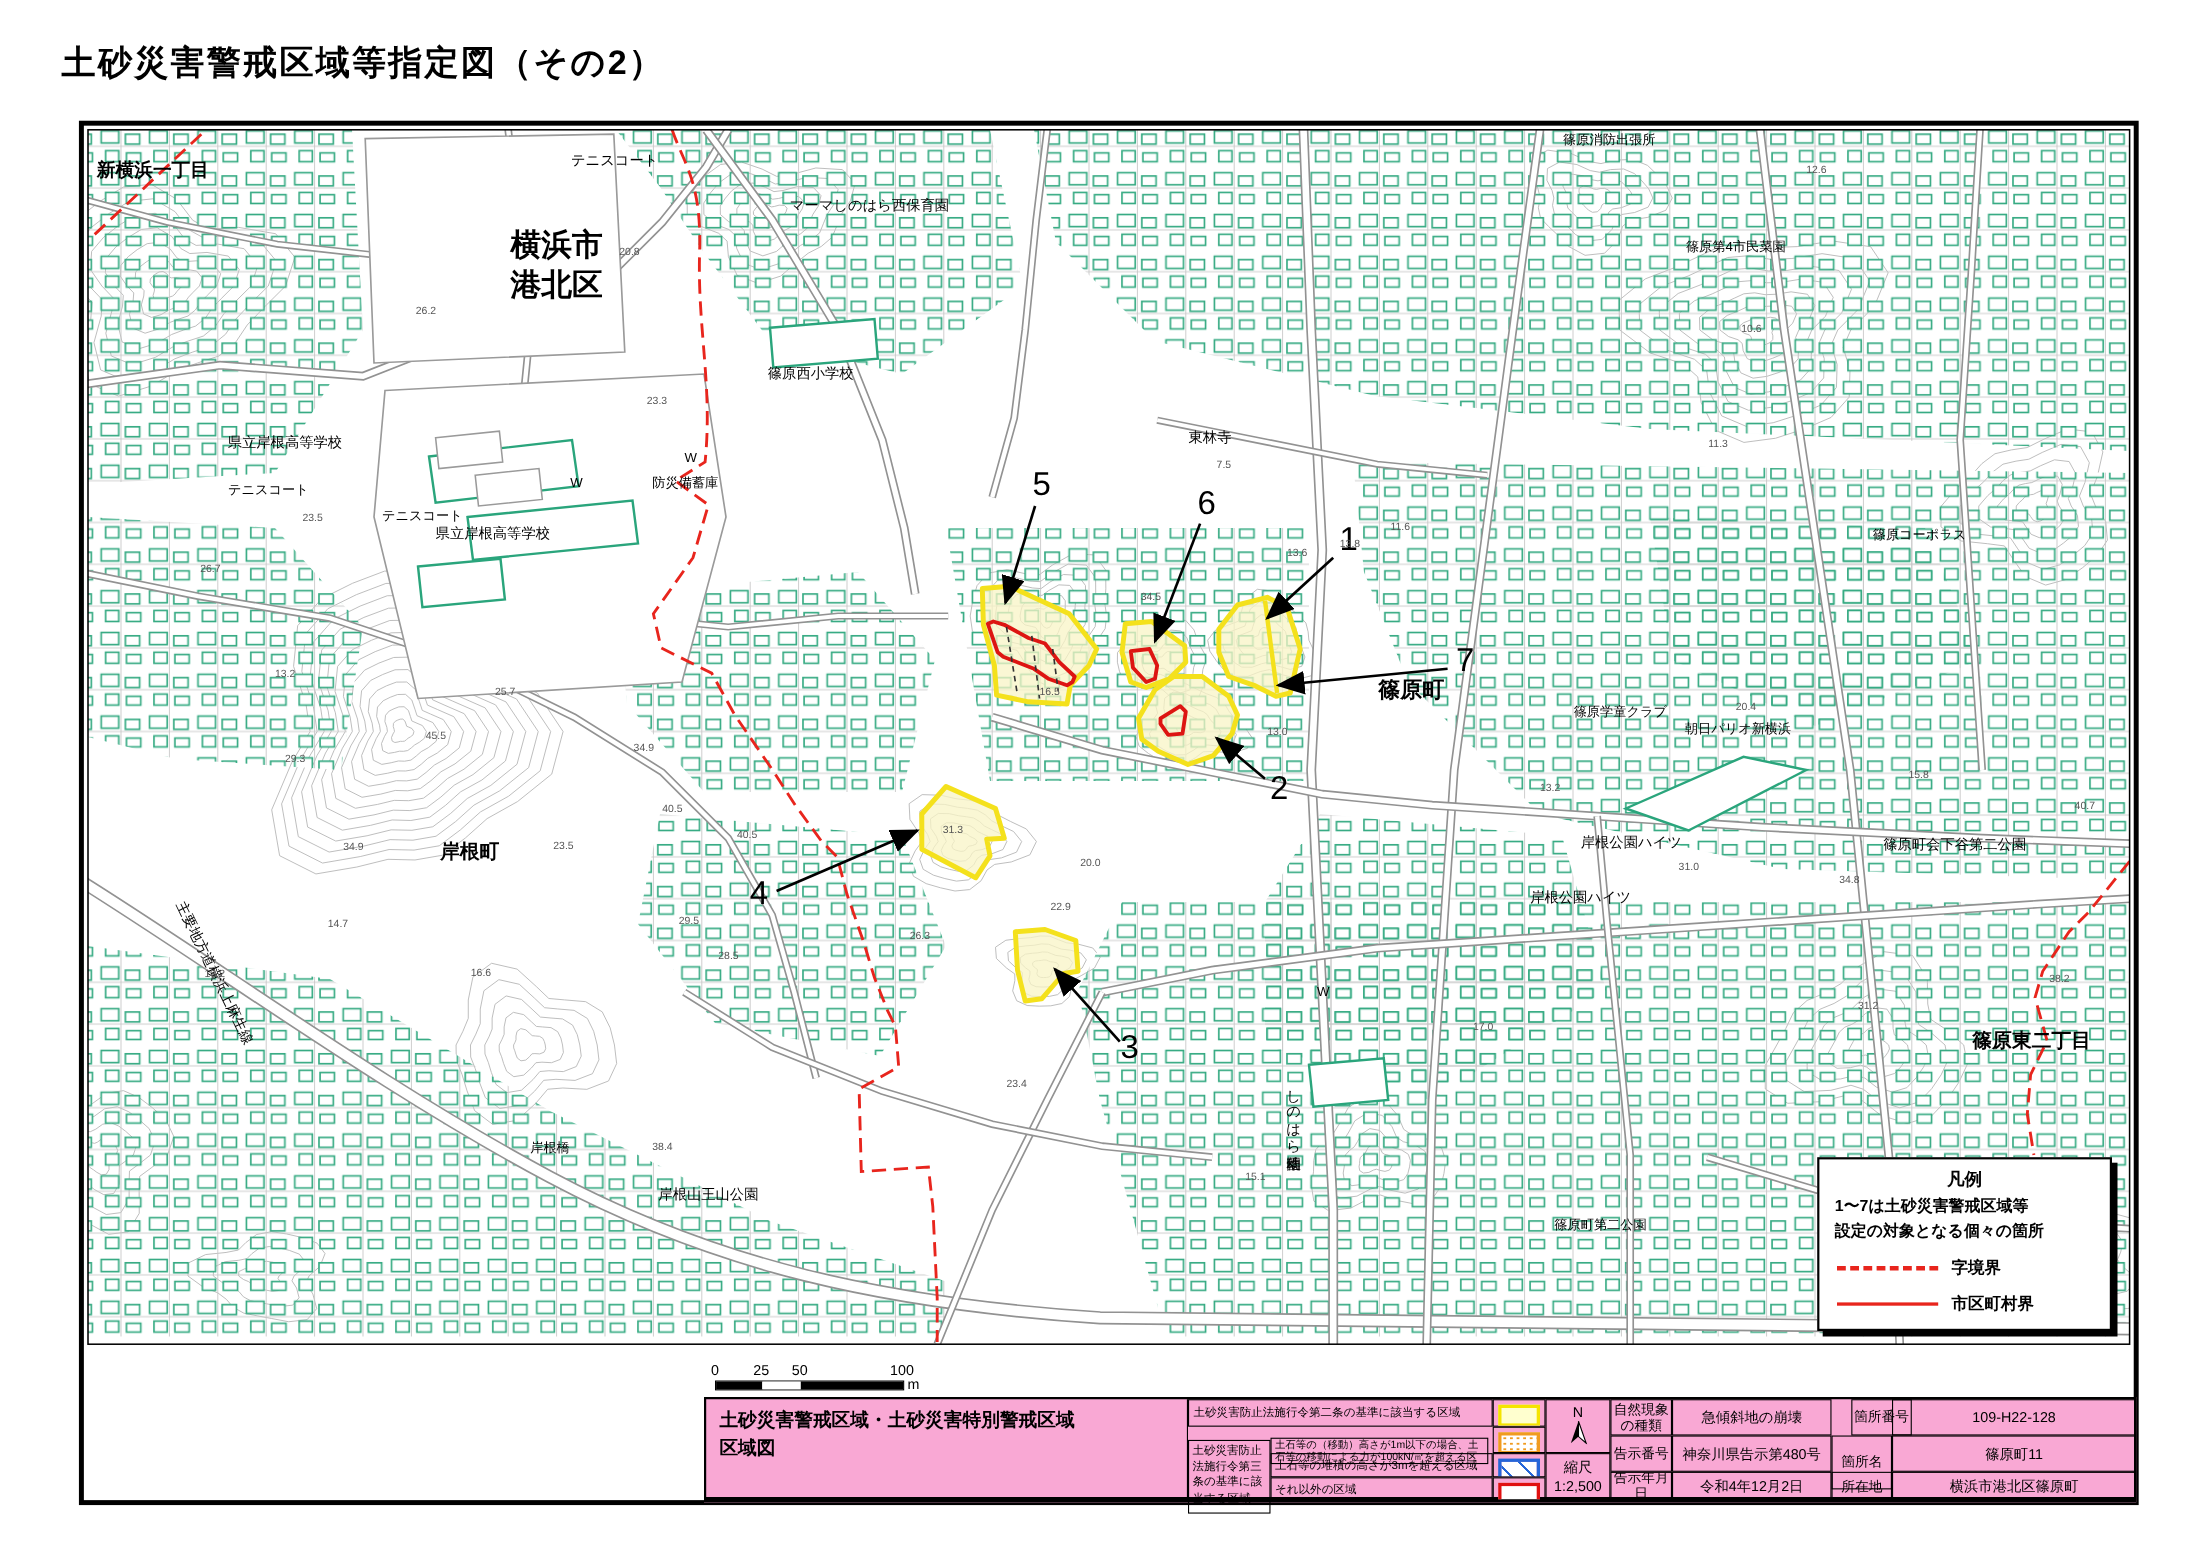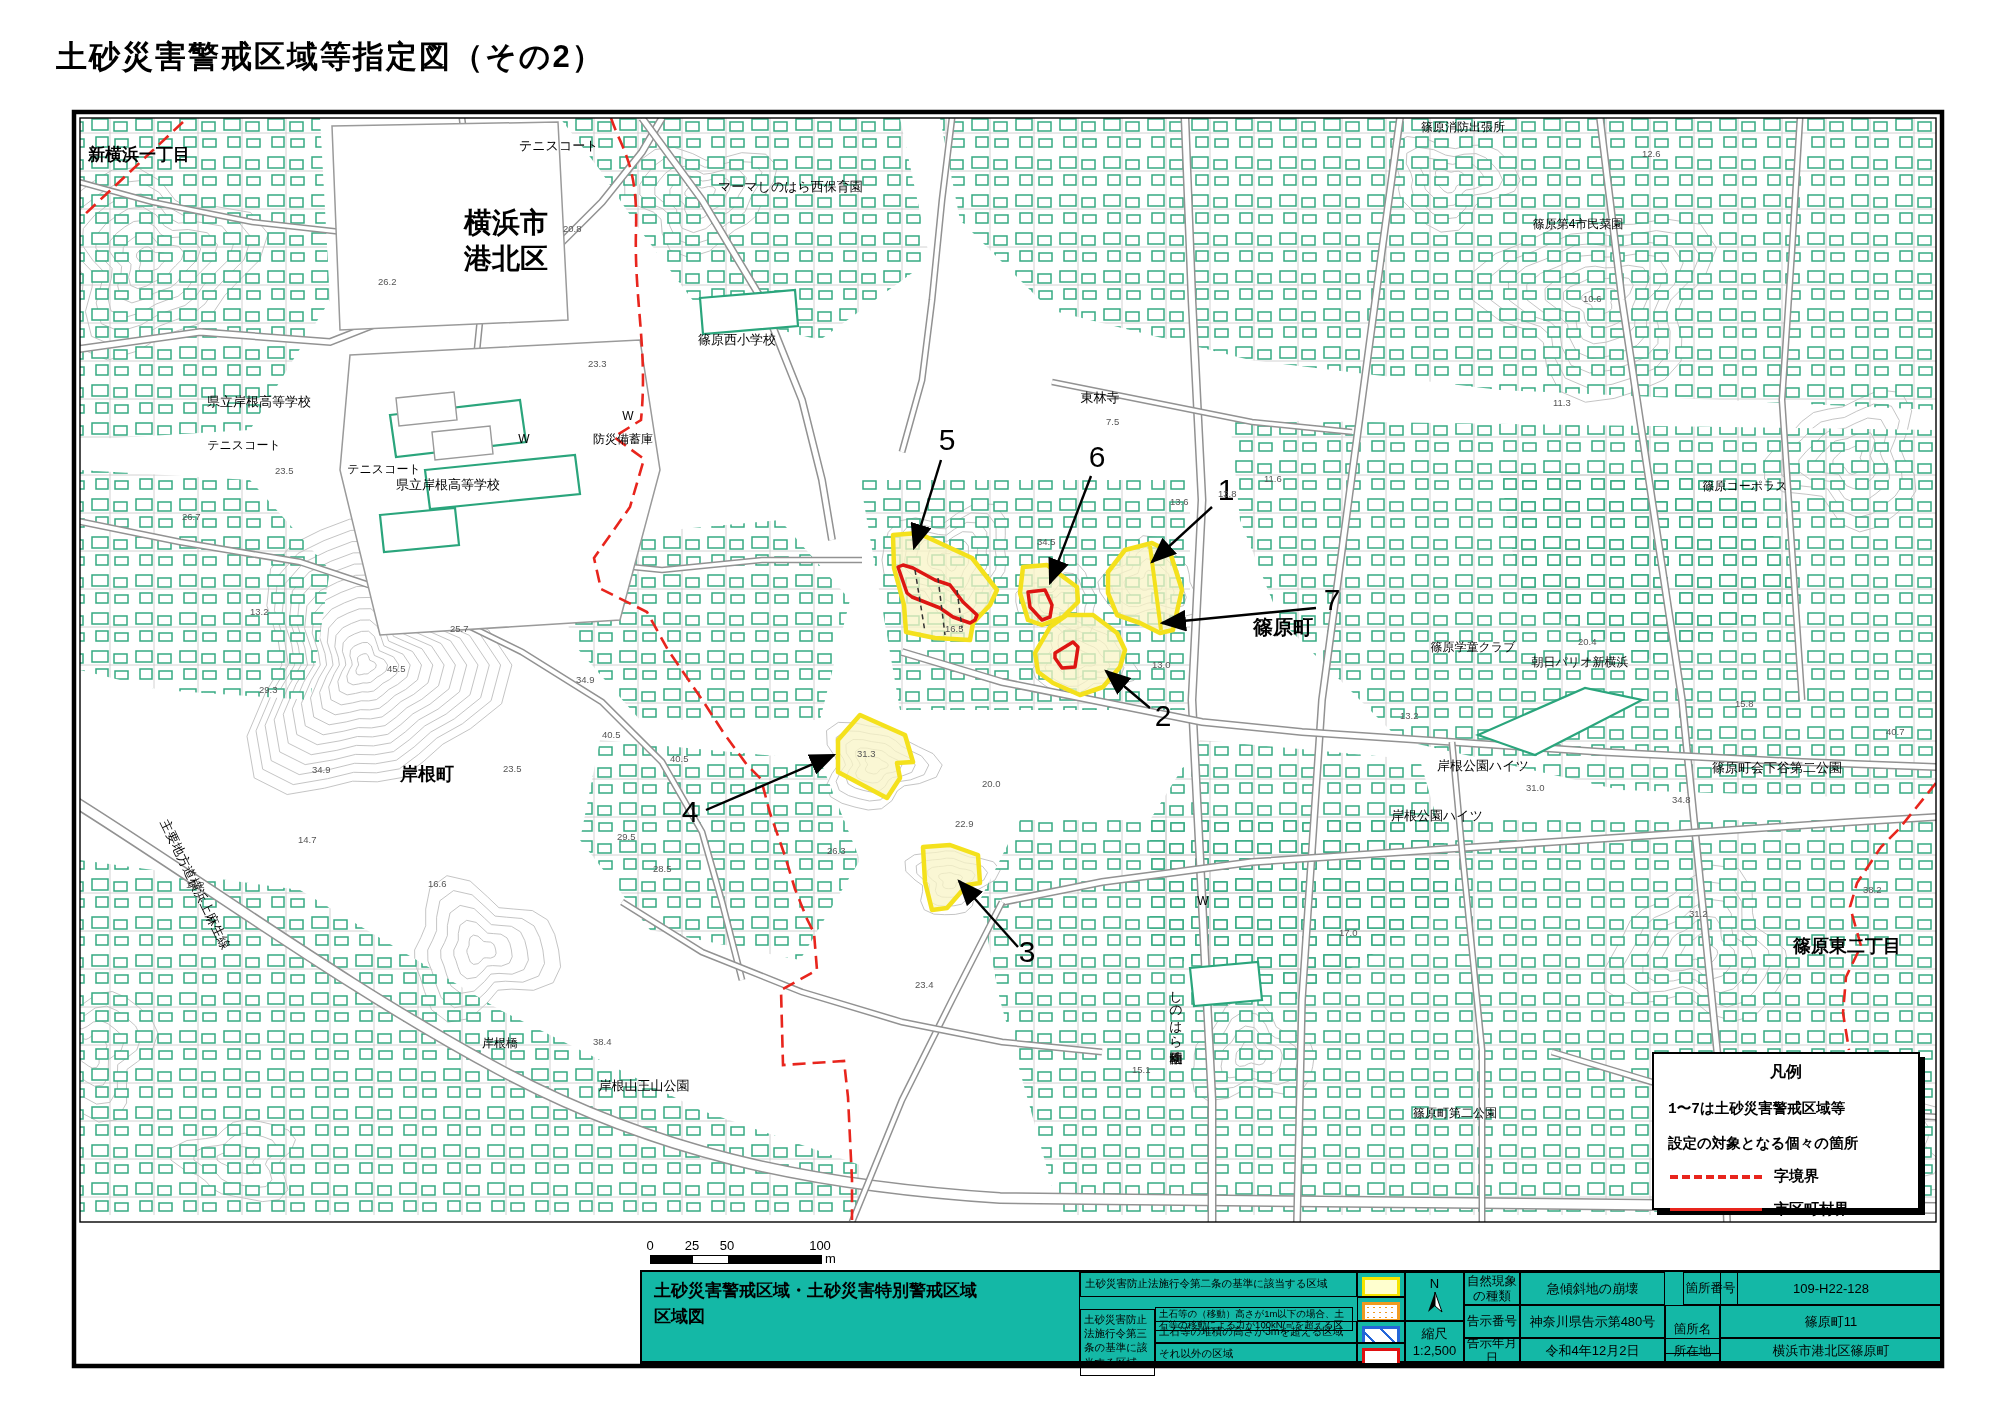--- a/index.html
+++ b/index.html
@@ -3,36 +3,36 @@
 <meta charset="utf-8">
 <style>
   html,body{margin:0;padding:0;background:#fff;}
   body{position:relative;width:2000px;height:1414px;font-family:"Liberation Sans","DejaVu Sans",sans-serif;color:#000;overflow:hidden;}
   .abs{position:absolute;box-sizing:border-box;}
   #sheet-title{top:36px;left:56px;width:1944px;font-size:31px;font-weight:bold;letter-spacing:2px;}
   #map-svg{top:0;left:0;}
   
   #legend-box{left:1652px;top:1052px;width:268px;height:158px;background:#fff;border:2px solid #000;box-shadow:5px 5px 0 #000;}
   #legend-box .lg-title{text-align:center;font-size:16px;font-weight:bold;margin-top:8px;}
-  #legend-box .lg-line{font-size:14.5px;margin:16px 0 0 14px;font-weight:bold;font-family:Liberation Mono, monospace;}
+  #legend-box .lg-line{font-size:14.5px;margin:4px 0 0 14px;font-weight:bold;}
   #legend-box .lg-row{display:flex;align-items:center;margin:14px 0 0 16px;}
   #legend-box .lg-sample{width:92px;margin-right:12px;}
   .dash-sample{border-top:4px dashed #e8251d;}
   .solid-sample{border-top:3px solid #e8251d;}
   #legend-box .lg-lab{font-size:15px;font-weight:bold;}
   
   #scale-bar{left:648px;top:1238px;width:250px;height:30px;font-size:13px;}
   #scale-bar .num{position:absolute;top:0;transform:translateX(-50%);}
   #scale-bar .bar{position:absolute;top:17px;left:2px;width:170px;height:7px;border:1px solid #000;display:flex;}
   #scale-bar .seg1{width:42px;background:#000;}
   #scale-bar .seg2{width:35px;background:#fff;}
   #scale-bar .seg3{flex:1;background:#000;}
   #scale-bar .unit{position:absolute;left:177px;top:13px;}
   
-  #info-table{left:640px;top:1270px;width:1302px;height:96px;background:#14b8a6;border:2px solid #000;border-bottom:5px solid #000;}
+  #info-table{left:640px;top:1270px;width:1302px;height:96px;background:#f9a8d4;border:2px solid #000;border-bottom:5px solid #000;}
   .cell{position:absolute;box-sizing:border-box;border:1px solid #000;overflow:hidden;}
   .c-title{left:0;top:0;width:438px;height:92px;font-size:17px;font-weight:bold;padding:6px 0 0 12px;line-height:1.5;border-left:none;border-top:none;}
   .c-grp{left:438px;top:37px;width:75px;height:67px;font-size:10.5px;padding:2px 3px;line-height:1.35;}
   .c-d0{left:438px;top:0;width:277px;height:25px;font-size:10.5px;padding:4px 4px;}
   .c-d1{left:513px;top:35px;width:198px;height:24px;font-size:9.5px;padding:1px 3px;line-height:1.15;}
   .c-d2{left:513px;top:49px;width:202px;height:22px;font-size:10.5px;padding:3px 3px;}
   .c-d3{left:513px;top:71px;width:202px;height:21px;font-size:10.5px;padding:3px 3px;}
   .c-s0{left:715px;top:0;width:48px;height:25px;}
   .c-s1{left:715px;top:25px;width:48px;height:24px;}
   .c-s2{left:715px;top:49px;width:48px;height:22px;}

